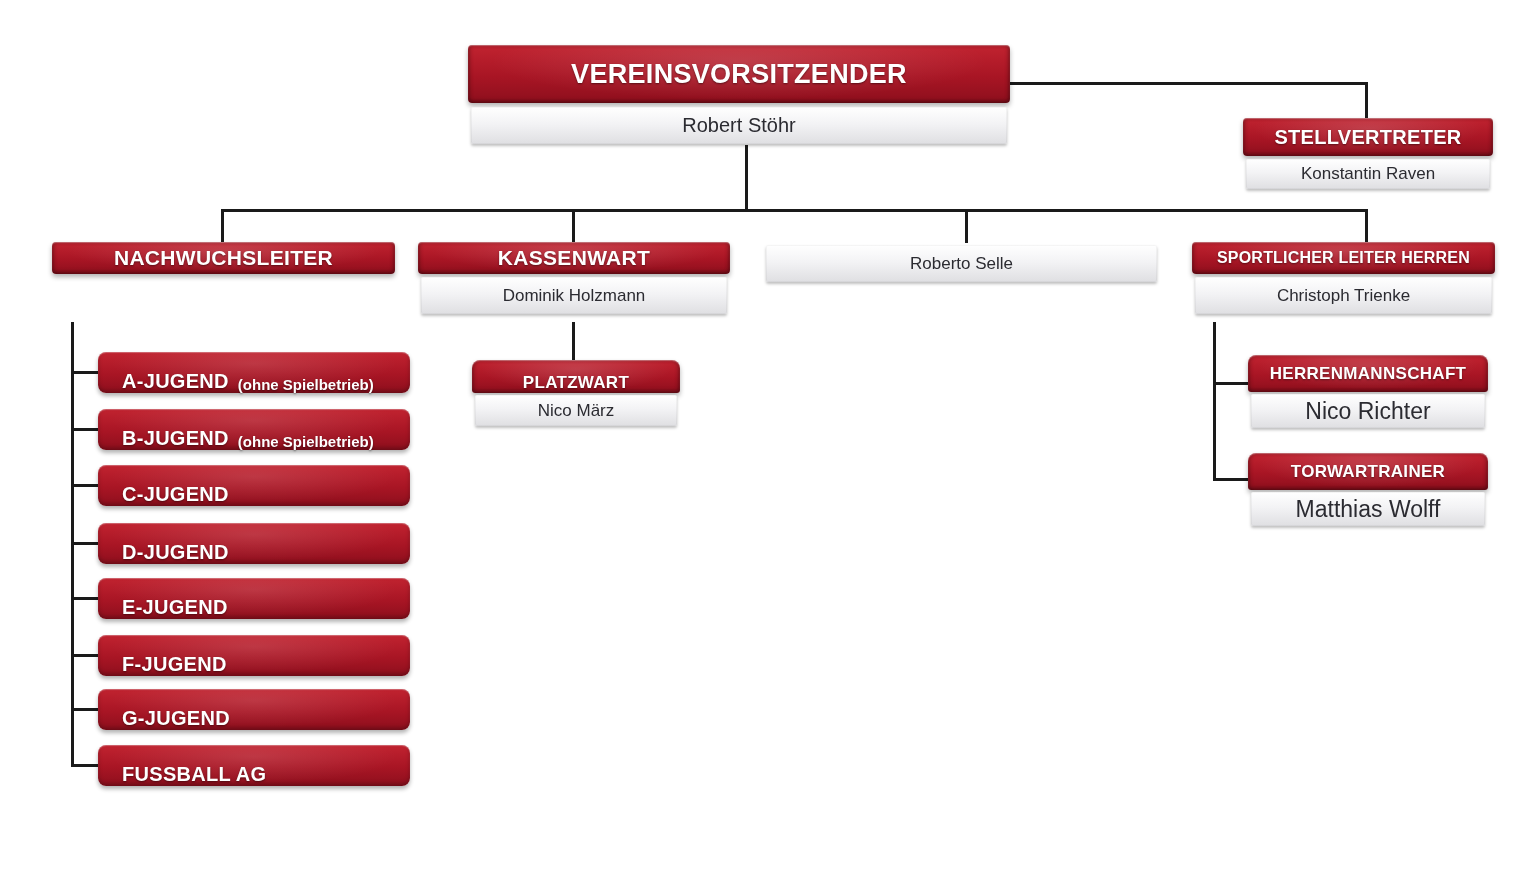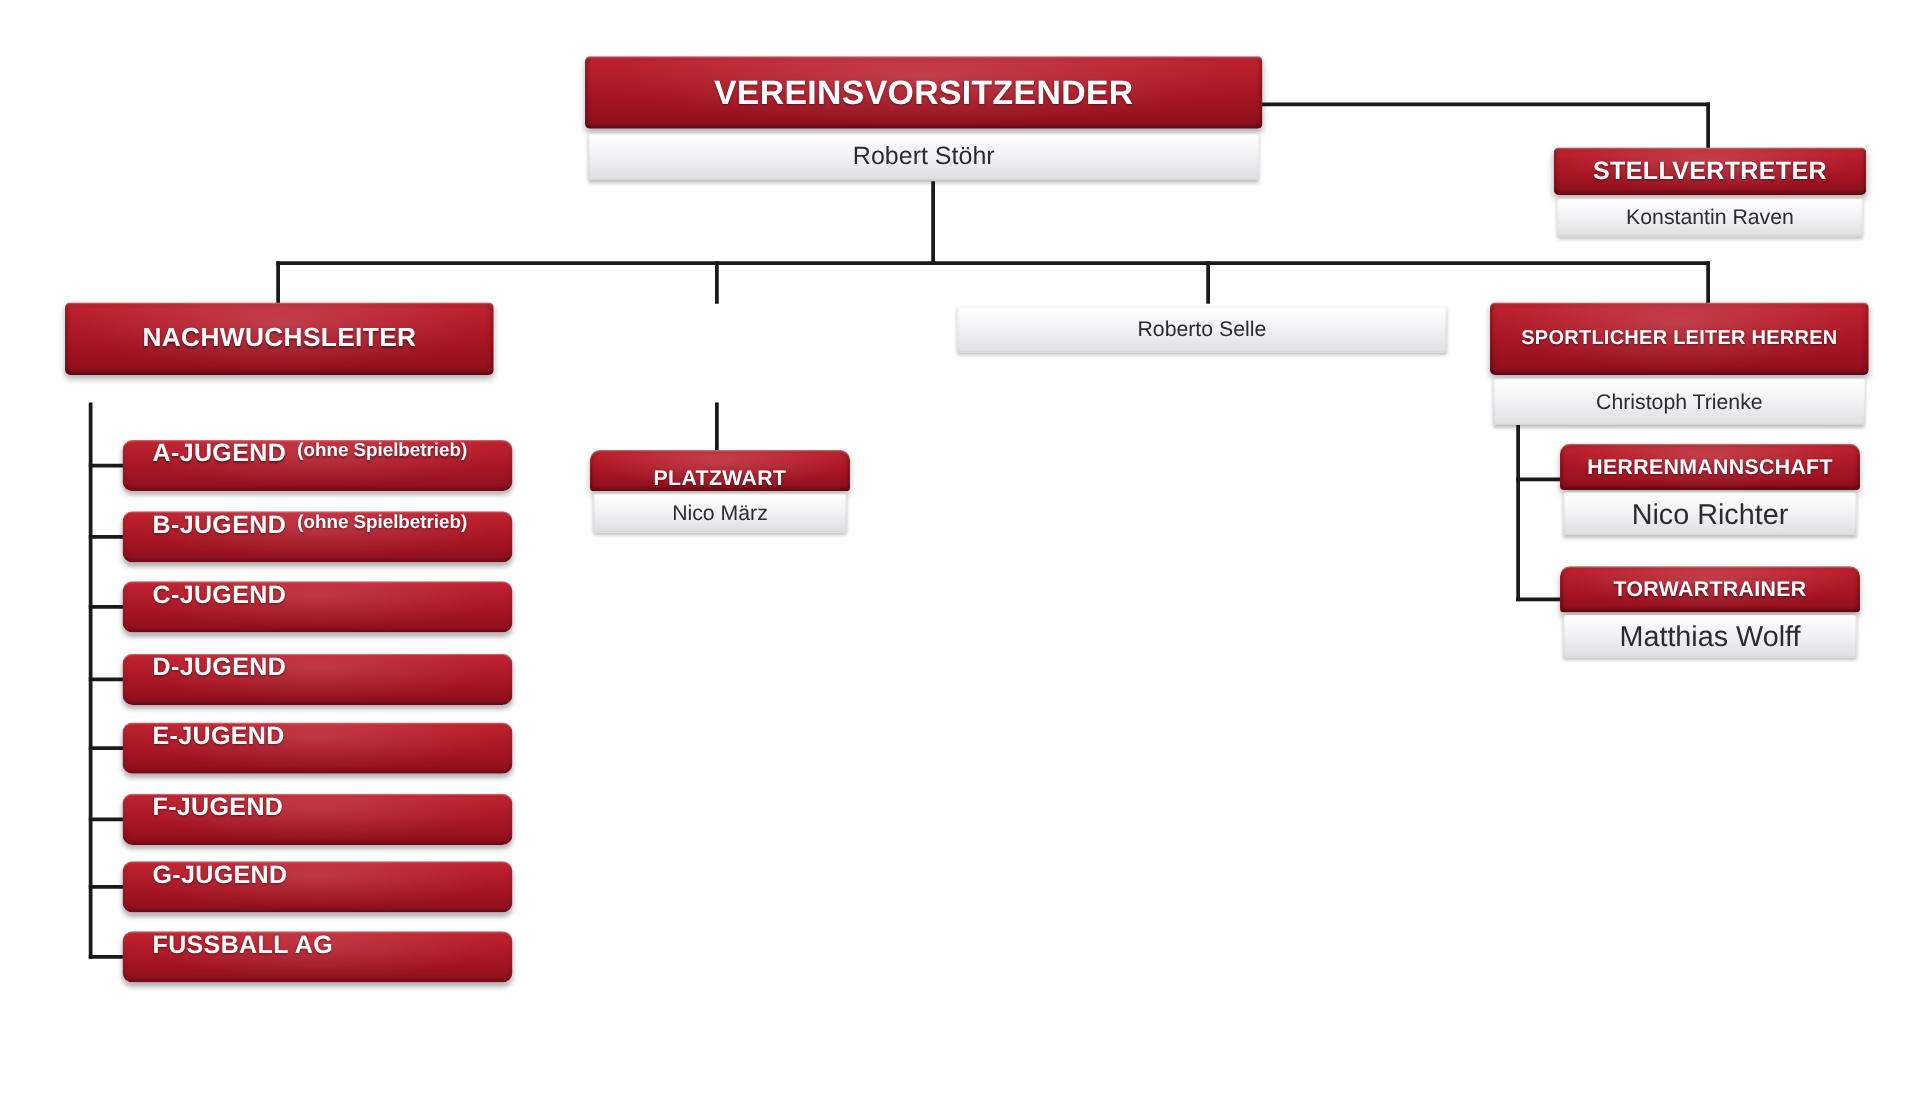--- a/index.html
+++ b/index.html
@@ -35,21 +35,21 @@
   #n-vereinsvorsitzender{left:468px;top:45px;width:542px;}
   #n-vereinsvorsitzender .card-head{height:58px;}
   #n-vereinsvorsitzender .t{font-size:27px;}
   #n-vereinsvorsitzender .card-name{height:37px;font-size:20px;}
 
   #n-stellvertreter{left:1243px;top:118px;width:250px;}
   #n-stellvertreter .card-head{height:38px;}
   #n-stellvertreter .t{font-size:20px;}
   #n-stellvertreter .card-name{height:30px;font-size:17px;margin-top:3px;}
 
-  .row2 .card-head{height:58px;}
+  .row2 .card-head{height:32px;}
   .row2 .card-name{height:37px;font-size:17px;margin-top:3px;}
   #n-nachwuchsleiter{left:52px;top:242px;width:343px;}
   #n-nachwuchsleiter .t{font-size:21px;}
   #n-nachwuchsleiter .card-name{font-size:18px;}
   #n-kassenwart{left:418px;top:242px;width:312px;}
   #n-kassenwart .t{font-size:21px;}
   #n-sponsorenbeauftragter{left:763px;top:242px;width:397px;}
   #n-sponsorenbeauftragter .t{font-size:21px;}
   #n-sportlicher{left:1192px;top:242px;width:303px;}
   #n-sportlicher .t{font-size:16px;letter-spacing:.2px;}
@@ -61,21 +61,21 @@
 
   #n-herrenmannschaft{left:1248px;top:355px;width:240px;}
   #n-torwartrainer{left:1248px;top:453px;width:240px;}
   .small-card .card-head{height:37px;border-radius:8px 8px 3px 3px;}
   .small-card .t{font-size:17px;}
   .small-card .card-name{height:34px;font-size:23px;margin-top:2px;}
 
   
   .jugend{
     position:absolute;left:98px;width:312px;height:41px;z-index:2;
-    display:flex;align-items:flex-start;padding-left:24px;box-sizing:border-box;
+    display:flex;align-items:flex-end;padding-left:24px;box-sizing:border-box;
     background:
       radial-gradient(ellipse at 50% 28%, rgba(255,255,255,.12), rgba(255,255,255,0) 65%),
       linear-gradient(180deg,#c12330 0%,#a81524 55%,#8d0f1d 100%);
     box-shadow: inset 0 1px 1px rgba(255,255,255,.32), inset 0 -2px 4px rgba(0,0,0,.28),
                 0 3px 4px rgba(0,0,0,.30);
     border-radius:8px;color:#fff;white-space:nowrap;
   }
   .jugend .lbl{font-size:20px;font-weight:bold;text-shadow:0 1px 2px rgba(0,0,0,.45);letter-spacing:.3px;}
   .jugend .sfx{font-size:15px;font-weight:bold;margin-left:9px;text-shadow:0 1px 2px rgba(0,0,0,.45);}
   #j0{top:352px;} #j1{top:409px;} #j2{top:465px;} #j3{top:523px;}
@@ -121,20 +121,26 @@
     </div>
     <div class="card-name">Konstantin Raven</div>
   </div>
 
   <div class="card row2" id="n-nachwuchsleiter">
     <div class="card-head">
       <span class="t">NACHWUCHSLEITER</span>
     </div>
   </div>
 
+  <div class="card row2" id="n-kassenwart">
+    <div class="card-head">
+      <span class="t">KASSENWART</span>
+    </div>
+    <div class="card-name">Dominik Holzmann</div>
+  </div>
 
   <div class="card row2" id="n-sponsorenbeauftragter">
     <div class="card-name">Roberto Selle</div>
   </div>
 
   <div class="card row2" id="n-sportlicher">
     <div class="card-head">
       <span class="t">SPORTLICHER LEITER HERREN</span>
     </div>
     <div class="card-name">Christoph Trienke</div>

